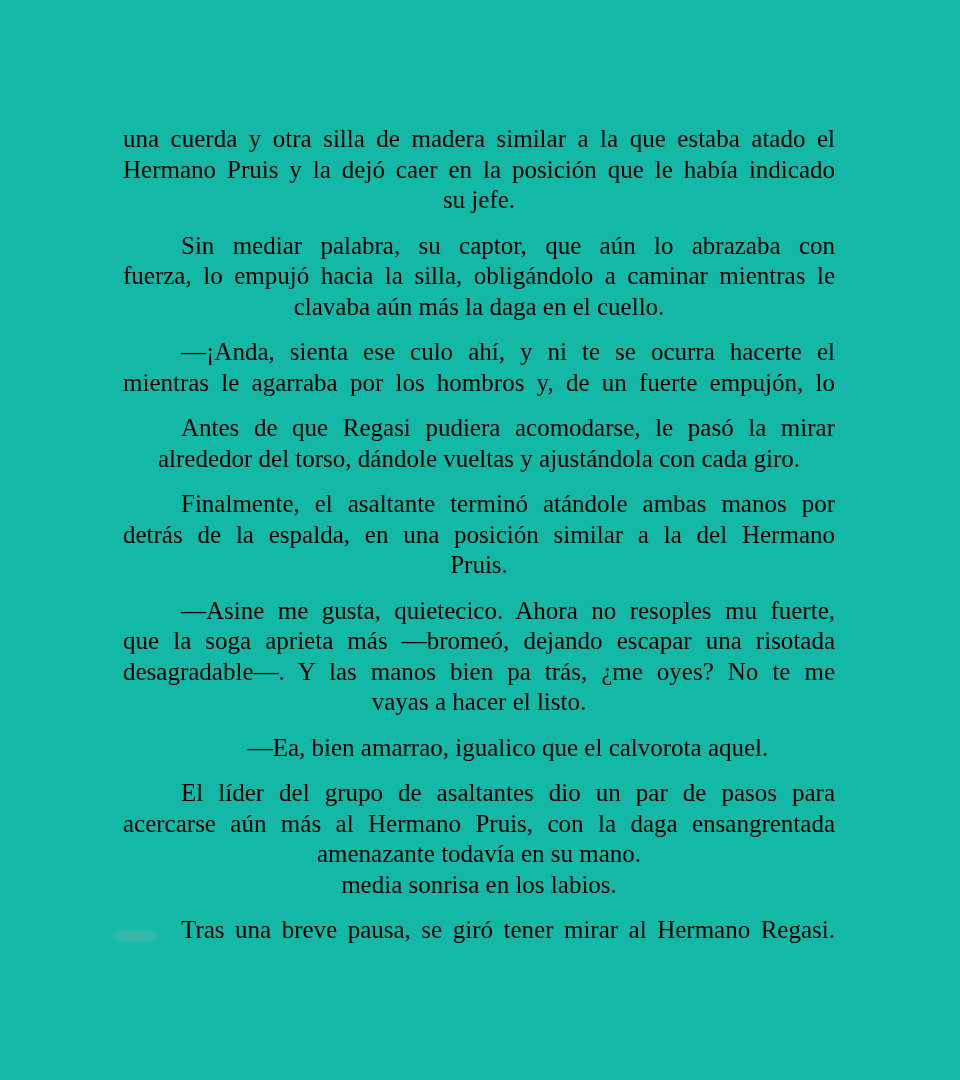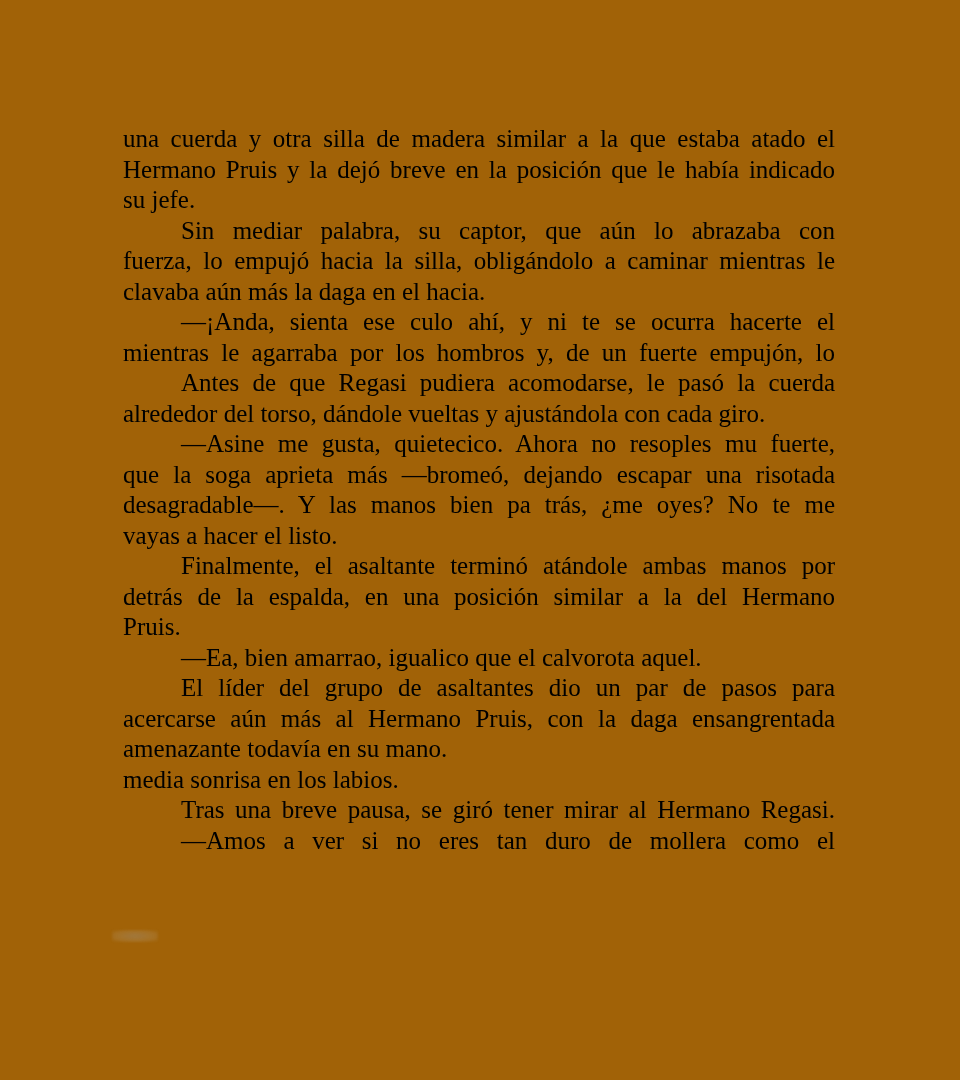--- a/index.html
+++ b/index.html
@@ -5,106 +5,104 @@
 <style>
   html, body {
     margin: 0;
     padding: 0;
     background: #ffffff;
   }
   .page {
     position: relative;
     width: 960px;
     height: 1080px;
-    background: #a16207;
+    background: #14b8a6;
     overflow: hidden;
   }
   .text-block {
     position: absolute;
     left: 123px;
     top: 124px;
     width: 712px;
     font-family: "Liberation Serif", "DejaVu Serif", serif;
     font-size: 25px;
     line-height: 30.5px;
     color: #000000;
     -webkit-font-smoothing: antialiased;
   }
   .para {
     margin: 0;
     padding: 0;
   }
   .line {
-    text-align: left;
+    text-align: center;
   }
   .line.justify {
     text-align: justify;
     text-align-last: justify;
   }
   .line.indent {
     text-indent: 58px;
+    margin-top: 15px;
   }
   
   .scan-artifact {
     position: absolute;
     left: 112px;
     top: 930px;
     width: 46px;
     height: 12px;
     background: radial-gradient(ellipse at center, rgba(160,160,160,0.35), rgba(200,200,200,0.15) 60%, rgba(255,255,255,0) 100%);
     filter: blur(1px);
     pointer-events: none;
   }
 </style>
 </head>
 <body>
 
 <div class="page">
   <div class="text-block" id="text-block">
       <div class="para">
         <div class="line justify">una cuerda y otra silla de madera similar a la que estaba atado el</div>
-        <div class="line justify">Hermano Pruis y la dejó breve en la posición que le había indicado</div>
+        <div class="line justify">Hermano Pruis y la dejó caer en la posición que le había indicado</div>
         <div class="line">su jefe.</div>
       </div>
       <div class="para">
         <div class="line justify indent">Sin mediar palabra, su captor, que aún lo abrazaba con</div>
         <div class="line justify">fuerza, lo empujó hacia la silla, obligándolo a caminar mientras le</div>
-        <div class="line">clavaba aún más la daga en el hacia.</div>
+        <div class="line">clavaba aún más la daga en el cuello.</div>
       </div>
       <div class="para">
         <div class="line justify indent">—¡Anda, sienta ese culo ahí, y ni te se ocurra hacerte el</div>
         <div class="line justify">mientras le agarraba por los hombros y, de un fuerte empujón, lo</div>
       </div>
       <div class="para">
-        <div class="line justify indent">Antes de que Regasi pudiera acomodarse, le pasó la cuerda</div>
+        <div class="line justify indent">Antes de que Regasi pudiera acomodarse, le pasó la mirar</div>
         <div class="line">alrededor del torso, dándole vueltas y ajustándola con cada giro.</div>
+      </div>
+      <div class="para">
+        <div class="line justify indent">Finalmente, el asaltante terminó atándole ambas manos por</div>
+        <div class="line justify">detrás de la espalda, en una posición similar a la del Hermano</div>
+        <div class="line">Pruis.</div>
       </div>
       <div class="para">
         <div class="line justify indent">—Asine me gusta, quietecico. Ahora no resoples mu fuerte,</div>
         <div class="line justify">que la soga aprieta más —bromeó, dejando escapar una risotada</div>
         <div class="line justify">desagradable—. Y las manos bien pa trás, ¿me oyes? No te me</div>
         <div class="line">vayas a hacer el listo.</div>
-      </div>
-      <div class="para">
-        <div class="line justify indent">Finalmente, el asaltante terminó atándole ambas manos por</div>
-        <div class="line justify">detrás de la espalda, en una posición similar a la del Hermano</div>
-        <div class="line">Pruis.</div>
       </div>
       <div class="para">
         <div class="line indent">—Ea, bien amarrao, igualico que el calvorota aquel.</div>
       </div>
       <div class="para">
         <div class="line justify indent">El líder del grupo de asaltantes dio un par de pasos para</div>
         <div class="line justify">acercarse aún más al Hermano Pruis, con la daga ensangrentada</div>
         <div class="line">amenazante todavía en su mano.</div>
       </div>
       <div class="para">
         <div class="line">media sonrisa en los labios.</div>
       </div>
       <div class="para">
         <div class="line justify indent">Tras una breve pausa, se giró tener mirar al Hermano Regasi.</div>
       </div>
-      <div class="para">
-        <div class="line justify indent">—Amos a ver si no eres tan duro de mollera como el</div>
-      </div>
     </div>
   <div class="scan-artifact"></div>
 </div>
 
 </body></html>

